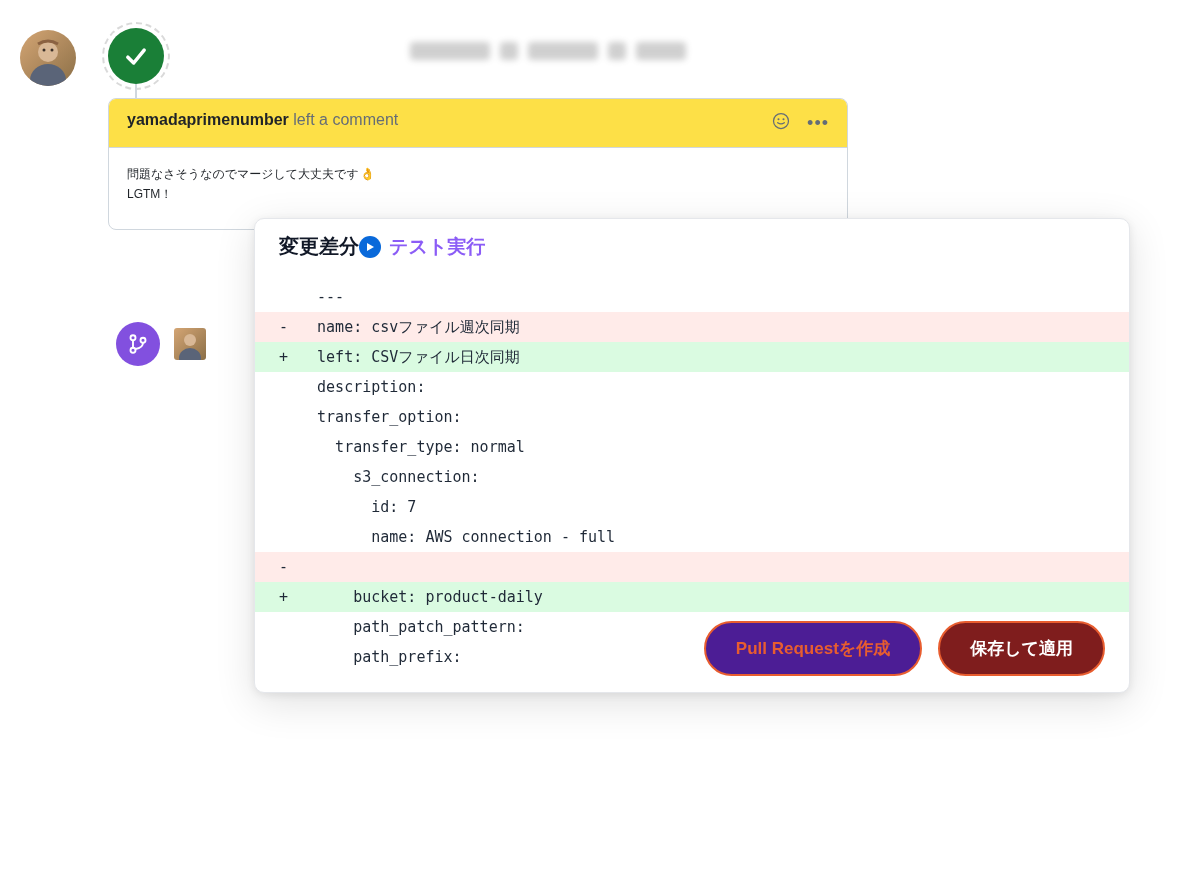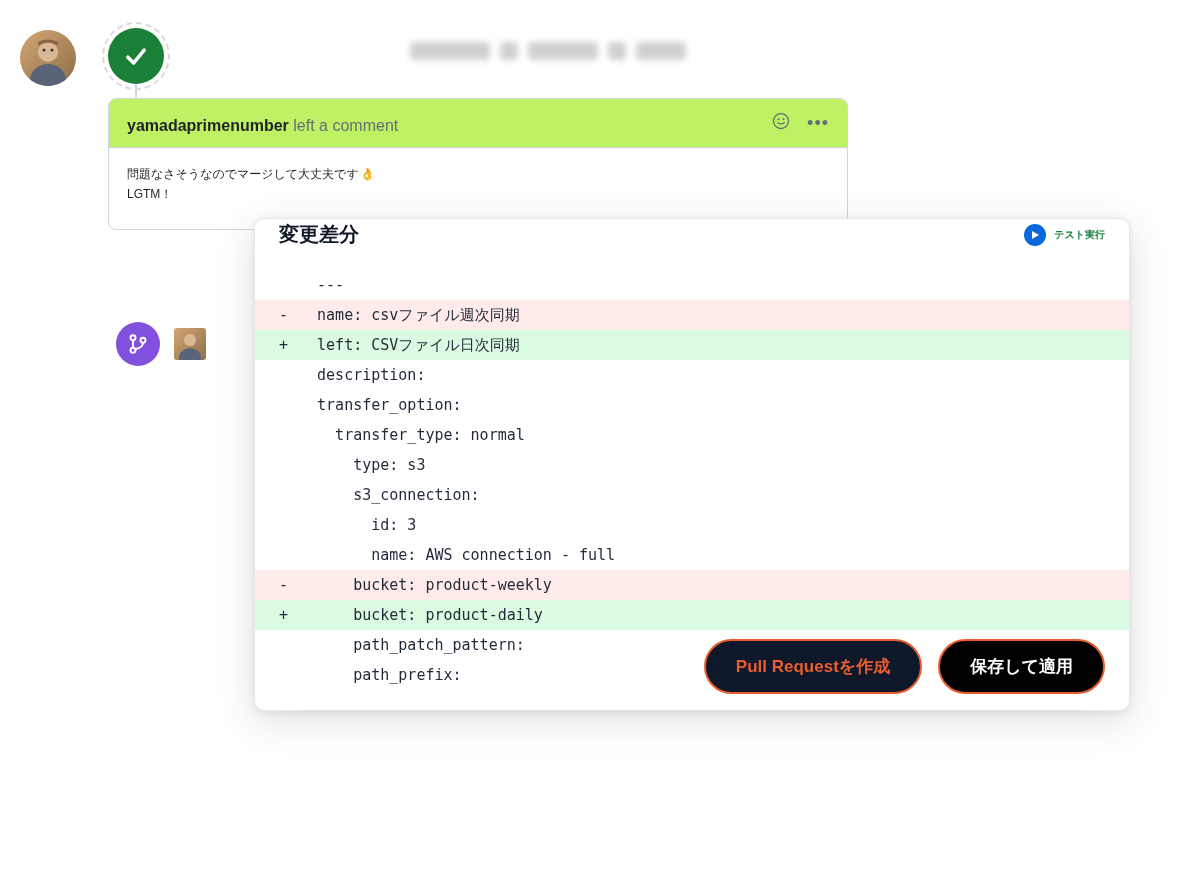--- a/index.html
+++ b/index.html
@@ -55,24 +55,24 @@
       top: 98px;
       left: 108px;
       width: 740px;
       background: #fff;
       border: 1px solid #d0d7de;
       border-radius: 8px;
       overflow: hidden;
     }
     .comment-header {
       display: flex;
-      align-items: flex-end;
+      align-items: flex-start;
       justify-content: space-between;
       padding: 12px 18px;
-      background: #bef264;
+      background: #fde047;
       border-bottom: 1px solid #d0d7de;
     }
     .comment-header-left {
       font-size: 16px;
       color: #656d76;
     }
     .comment-header-left strong {
       color: #1f2328;
       font-weight: 600;
     }
@@ -122,34 +122,33 @@
       left: 254px;
       width: 876px;
       background: #fff;
       border: 1px solid #e5e7eb;
       border-radius: 10px;
       box-shadow: 0 10px 40px rgba(0,0,0,0.12), 0 2px 8px rgba(0,0,0,0.08);
     }
     .diff-header {
       display: flex;
       align-items: center;
-      justify-content: space-between;
-      padding: 2px 24px 14px;
+      padding: 14px 24px 14px;
     }
     .diff-title {
       font-size: 20px;
       font-weight: 700;
       color: #111827;
     }
     .run-test {
       display: flex;
       align-items: center;
       gap: 8px;
-      color: #15803d;
-      font-size: 10px;
+      color: #8b5cf6;
+      font-size: 19px;
       font-weight: 600;
       cursor: pointer;
     }
     .run-test-icon {
       width: 22px;
       height: 22px;
       border-radius: 50%;
       background: #0969da;
       display: flex;
       align-items: center;
@@ -184,26 +183,26 @@
     }
     .btn {
       padding: 14px 30px;
       border-radius: 999px;
       font-size: 17px;
       font-weight: 600;
       cursor: pointer;
       border: 2px solid;
     }
     .btn-outline {
-      background: #0f172a;
+      background: #4c1d95;
       border-color: #e85d2f;
       color: #e85d2f;
     }
     .btn-solid {
-      background: #000000;
+      background: #7f1d1d;
       border-color: #e85d2f;
       color: #fff;
     }
     .blurred-text {
       position: absolute;
       top: 42px;
       left: 410px;
       width: 290px;
       height: 28px;
       display: flex;
@@ -319,37 +318,32 @@
       <div class="diff-line ">
         <span class="diff-sign"> </span>
         <span class="diff-text">  transfer_option:</span>
       </div>
       <div class="diff-line ">
         <span class="diff-sign"> </span>
         <span class="diff-text">    transfer_type: normal</span>
       </div>
       <div class="diff-line ">
         <span class="diff-sign"> </span>
-        <span class="diff-text">      type: s3</span>
-      </div>
-      <div class="diff-line ">
-        <span class="diff-sign"> </span>
         <span class="diff-text">      s3_connection:</span>
       </div>
       <div class="diff-line ">
         <span class="diff-sign"> </span>
-        <span class="diff-text">        id: 3</span>
+        <span class="diff-text">        id: 7</span>
       </div>
       <div class="diff-line ">
         <span class="diff-sign"> </span>
         <span class="diff-text">        name: AWS connection - full</span>
       </div>
       <div class="diff-line del">
         <span class="diff-sign">-</span>
-        <span class="diff-text">      bucket: product-weekly</span>
       </div>
       <div class="diff-line add">
         <span class="diff-sign">+</span>
         <span class="diff-text">      bucket: product-daily</span>
       </div>
       <div class="diff-line ">
         <span class="diff-sign"> </span>
         <span class="diff-text">      path_patch_pattern:</span>
       </div>
       <div class="diff-line ">

